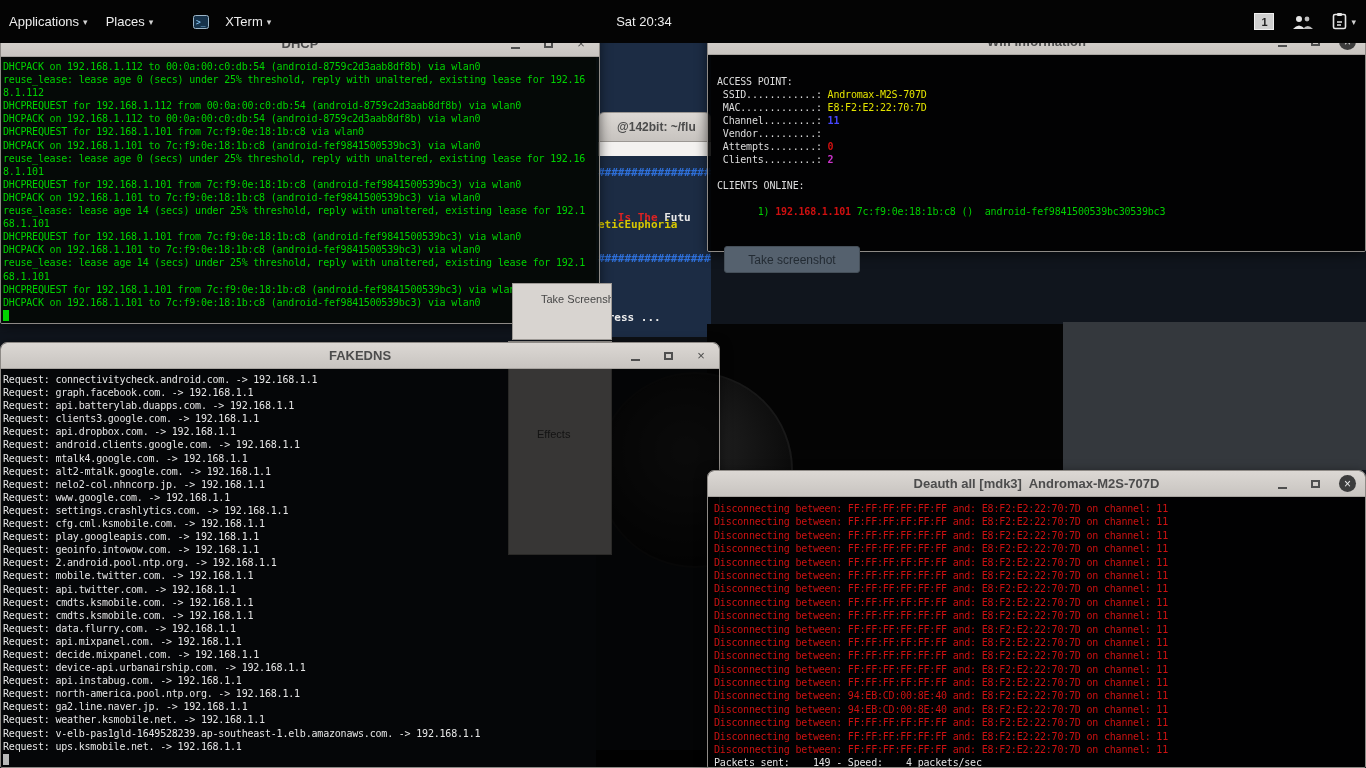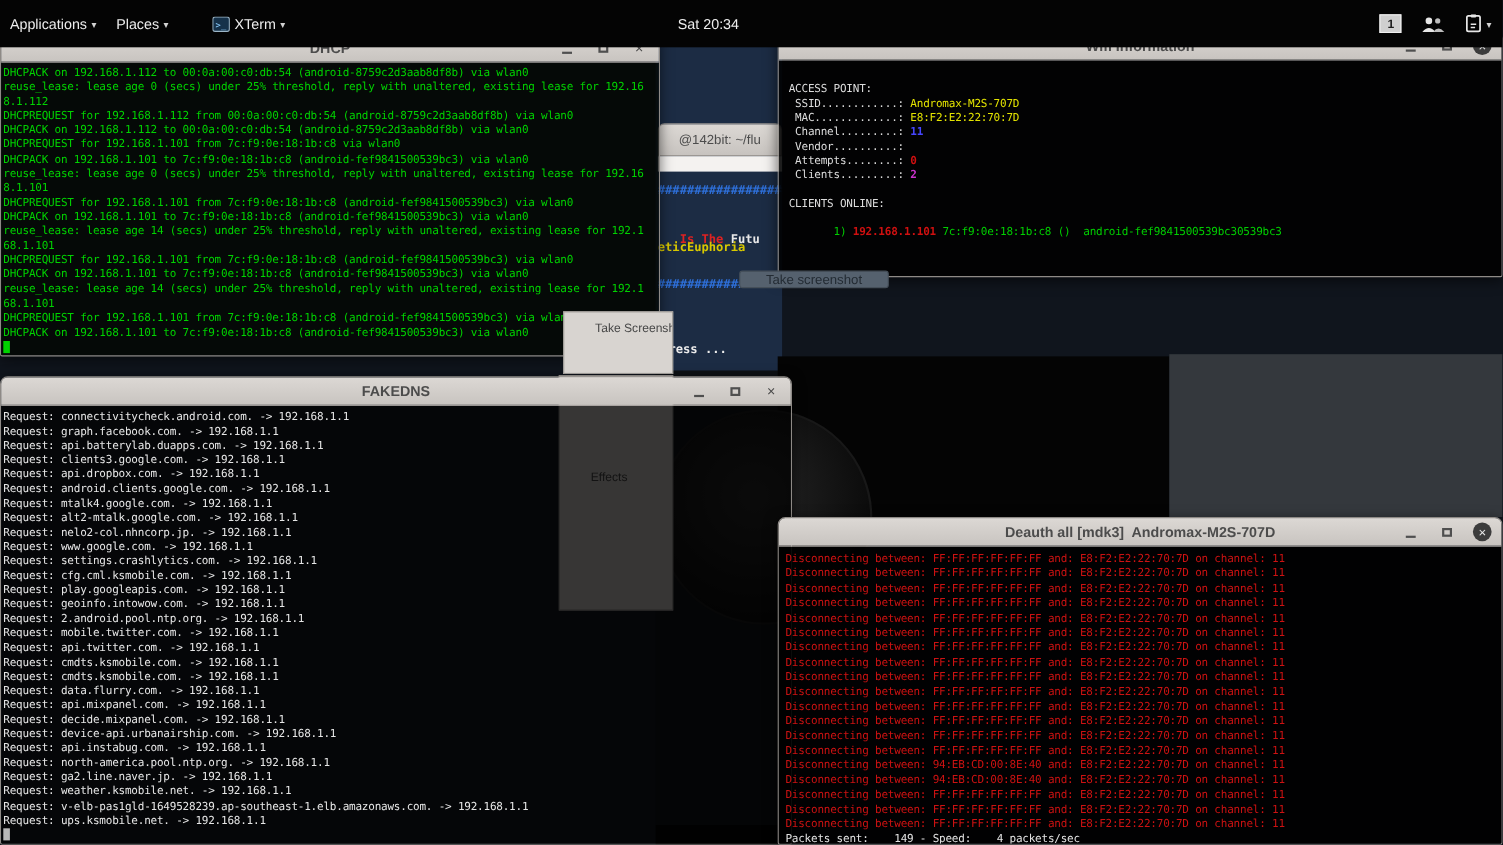--- a/index.html
+++ b/index.html
@@ -12,40 +12,40 @@
   .bg-under{left:596px;top:337px;width:115px;height:413px;background:#0d1014;z-index:1}
   .bg-black-mid{left:707px;top:324px;width:356px;height:146px;background:#040404;z-index:1}
   .bg-gray-right{left:1063px;top:322px;width:303px;height:148px;background:#34383d;z-index:1}
   .bg-bottom-strip{left:596px;top:750px;width:111px;height:18px;background:#000;z-index:1}
   .emblem{left:597px;top:372px;width:196px;height:196px;border-radius:50%;
           background:radial-gradient(circle at 45% 40%,#262626,#0a0a0a 72%);
           border:2px solid #181818;z-index:2}
 
   .bg-term-titlebar{left:598px;top:112px;width:113px;height:30px;background:linear-gradient(#dcd8d4,#c7c3bf);
           border:1px solid #9b9793;border-radius:6px 6px 0 0;z-index:2;display:flex;align-items:center;
-          font-size:12px;font-weight:normal;color:#4c4c4c;padding-left:18px;white-space:pre;overflow:hidden}
+          font-size:12px;font-weight:bold;color:#4c4c4c;padding-left:18px;white-space:pre;overflow:hidden}
   .bg-term-menustrip{left:598px;top:142px;width:113px;height:14px;background:#f4f2f0;z-index:2}
 
   .banner-frag{left:598px;width:113px;overflow:hidden;z-index:2;font-family:"DejaVu Sans Mono",monospace;
           font-size:11px;font-weight:bold;white-space:pre}
   .hash-row{color:#2e6fd8}
   .banner-accent{color:#d22}
   .banner-rest{color:#e8e8e8}
   .banner-author{color:#d8c800}
   .attack-status{position:absolute;left:515px;top:311px;z-index:20;color:#ececec;
           font-family:"DejaVu Sans Mono",monospace;font-size:11px;font-weight:bold;white-space:pre}
 
   .popup{position:absolute;background:#d8d4d0;border:1px solid #9d9995;font-size:11px;color:#474747;overflow:hidden}
   .popup-a{left:512px;top:283px;width:100px;height:57px;z-index:20}
   .popup-b{left:508px;top:341px;width:104px;height:214px;z-index:2;background:#cfcbc7}
   .popup .item{white-space:nowrap;padding-left:28px}
   .popup-a .item{padding-top:9px}
   .popup-b .item{padding-top:86px}
 
-  .screenshot-btn{position:absolute;left:672px;top:246px;width:136px;height:16px;z-index:20;
+  .screenshot-btn{position:absolute;left:724px;top:246px;width:136px;height:27px;z-index:20;
           background:#55616e;border:1px solid #454f59;border-radius:3px;color:#232b33;font-size:12px;
           display:flex;align-items:center;justify-content:center;white-space:pre}
 
   
   .topbar{position:absolute;top:0;left:0;width:1366px;height:43px;background:#040404;z-index:30;
           display:flex;align-items:center;color:#ededed;font-size:13px}
   .menu-item{display:flex;align-items:center;height:100%;padding:0 9px;white-space:pre}
   .caret{font-size:9px;color:#d2d2d2;margin-left:4px}
   .caret::before{content:"▾"}
   .xterm-gap{margin-left:22px}
@@ -137,21 +137,21 @@
   </div>
   <div class="menu-item">
     <span>Places</span>
     <span class="caret"></span>
   </div>
   <div class="menu-item xterm-gap">
     <svg class="icon-svg" width="16" height="14" viewBox="0 0 16 14">
       <rect x="0.5" y="0.5" width="15" height="13" rx="2" fill="#16324a" stroke="#9db6c8"></rect>
       <text x="3" y="10" font-size="8" fill="#8fd0ff" font-family="monospace">&gt;_</text>
     </svg>
-    <span style="margin-left:4px">XTerm</span>
+    <span style="margin-left:16px">XTerm</span>
     <span class="caret"></span>
   </div>
   <div class="clock">Sat 20:34</div>
   <div class="tray">
     <div class="ws-box">1</div>
     <svg class="icon-svg" width="22" height="16" viewBox="0 0 22 16">
       <circle cx="7" cy="5" r="3" fill="#e6e6e6"></circle>
       <path d="M1,15 q6,-7 12,0 z" fill="#e6e6e6"></path>
       <circle cx="15" cy="5" r="2.4" fill="#bdbdbd"></circle>
       <path d="M11,15 q4.5,-6 10,0 z" fill="#bdbdbd"></path>

